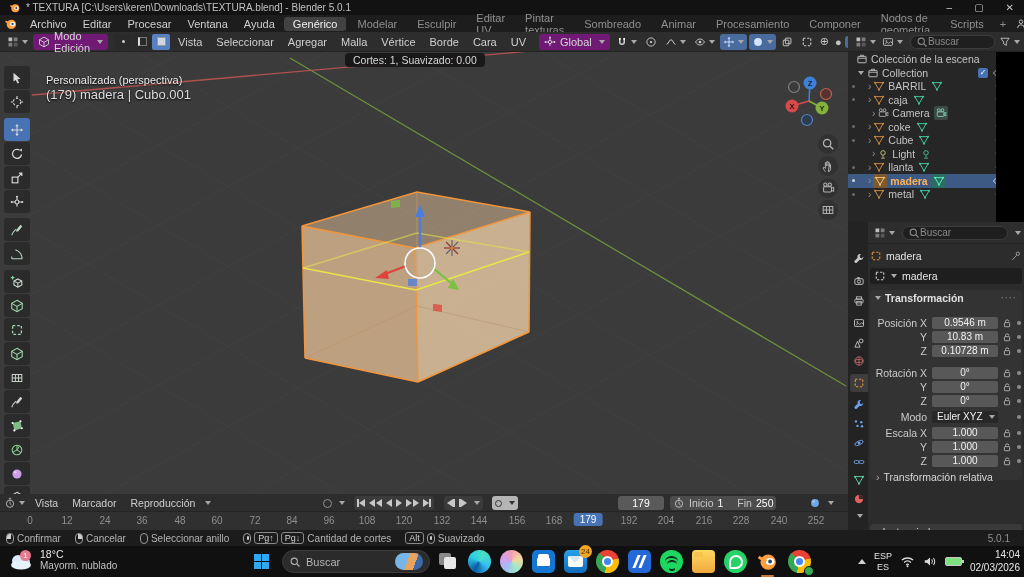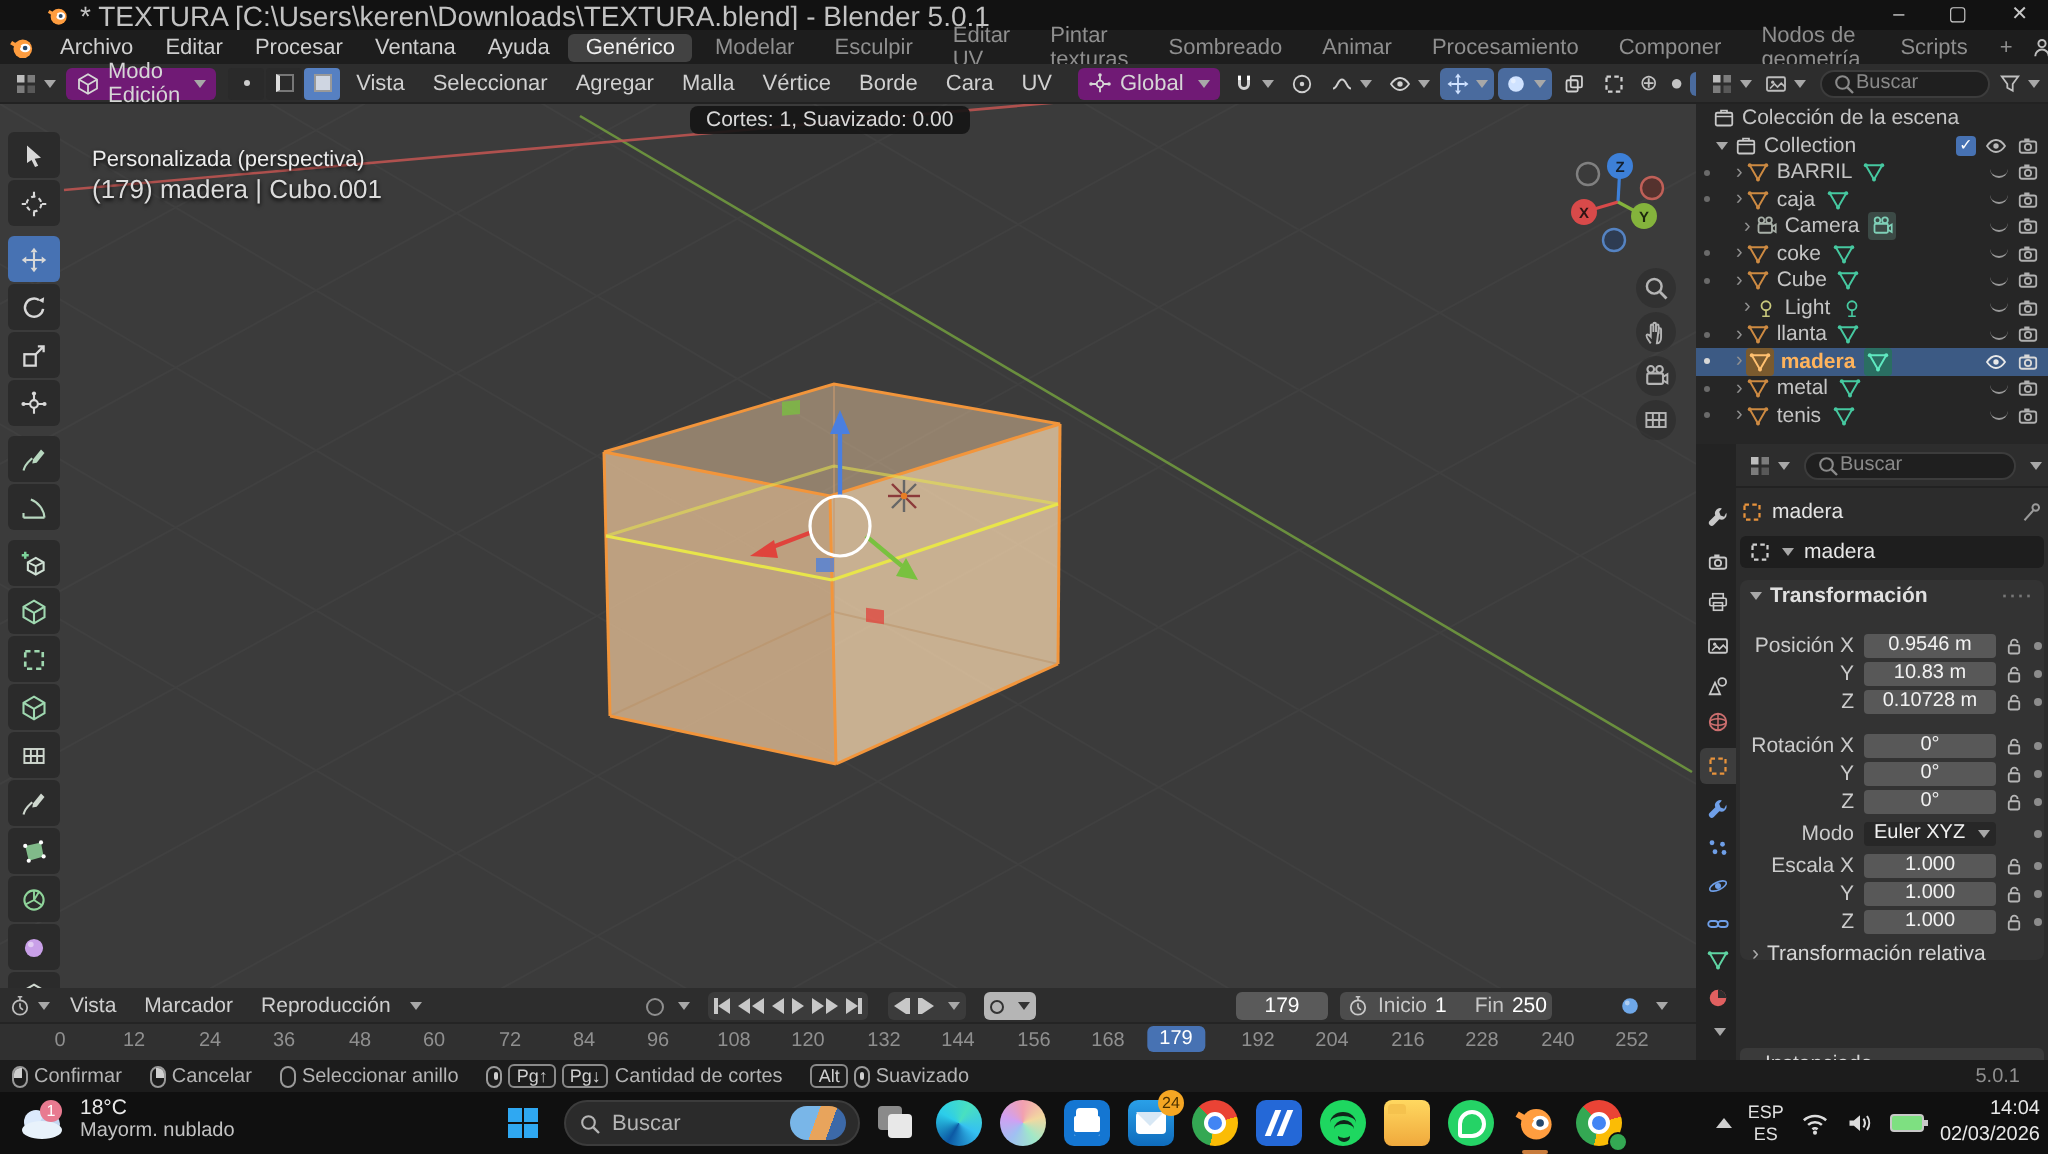--- a/index.html
+++ b/index.html
@@ -3,21 +3,21 @@
 <meta charset="utf-8">
 <style>
 *{box-sizing:border-box;margin:0;padding:0}
 html,body{width:1024px;height:577px;overflow:hidden;background:#000;
 font-family:"Liberation Sans","DejaVu Sans",sans-serif;font-size:11px;color:#d6d6d6}
 .abs{position:absolute}
 svg.i{width:14px;height:14px;flex:none;display:inline-block}
 svg.i12{width:12px;height:12px;flex:none}
 .ct{width:0;height:0;border-left:3px solid transparent;border-right:3px solid transparent;border-top:4px solid #a8a8a8;display:inline-block;margin-left:3px;flex:none}
 
-#titlebar{left:0;top:0;width:1024px;height:15px;background:#121212;display:flex;align-items:center;padding-left:23px;color:#c2c2c2;font-size:14px}
+#titlebar{left:0;top:0;width:1024px;height:15px;background:#121212;display:flex;align-items:center;padding-left:9px;color:#c2c2c2;font-size:10px}
 #titlebar .wbtn{margin-left:22px;color:#c8c8c8;font-size:10px}
 #titlebar .wbtn.min::before{content:"–"} #titlebar .wbtn.max::before{content:"▢"} #titlebar .wbtn.cls::before{content:"✕"}
 #winctl{margin-left:auto;display:flex;padding-right:10px}
 
 #menubar{left:0;top:15px;width:1024px;height:17px;background:#1d1d1d;display:flex;align-items:center;font-size:11px}
 #menubar .m{padding:0 8px;color:#cfcfcf}
 #menubar .ws{padding:1px 9px;color:#8f8f8f;border-radius:3px;margin:0 1px}
 #menubar .ws.on{background:#424242;color:#f0f0f0}
 #menubar .wsadd{color:#8f8f8f;padding:0 6px}
 .pillicon{display:flex;align-items:center;color:#bdbdbd;margin:0 3px}
@@ -31,21 +31,21 @@
 .mb .dotg{width:3px;height:3px;background:#ccc;border-radius:50%}
 .mb .edgeg{width:9px;height:9px;border:1px solid #777;border-left:2px solid #ddd}
 .mb .faceg{width:9px;height:9px;border:1px solid #999;background:#cfd6e2}
 .tgl{display:flex;align-items:center;height:16px;padding:0 3px;border-radius:3px;margin:0 1px}
 .tgl.blue{background:#4a6b9e;color:#cfe2ff}
 .shg{font-size:11px;color:#c3c3c3;padding:0 3px}
 .shg.on{background:#4a6b9e;border-radius:3px;color:#e8f1ff}
 
 #oheader{left:848px;top:32px;width:176px;height:20px;background:#2d2d2d;border-bottom:1px solid #222;display:flex;align-items:center;padding:0 4px}
 .srch{display:flex;align-items:center;background:#1f1f1f;border:1px solid #3c3c3c;border-radius:8px;height:14px;padding:0 5px;color:#8a8a8a;flex:1;margin:0 4px;font-size:10px}
-#outliner{left:848px;top:52px;width:176px;height:170px;background:#262626;overflow:hidden}
+#outliner{left:848px;top:52px;width:148px;height:170px;background:#262626;overflow:hidden}
 .orow{position:absolute;left:0;width:176px;height:14px;display:flex;align-items:center;font-size:10.5px;color:#c4c4c4}
 .orow .gd{width:3px;height:3px;border-radius:50%;background:#6a6a6a;position:absolute;left:4px}
 .orow .disc{color:#909090;font-size:10px;margin-right:2px}
 .disc::before{content:"›"}
 .orow .nm{margin:0 4px 0 3px}
 .orow.sel{background:#3c5a84}
 .orow.sel .nm{color:#ffb35c}
 .orow .rt{margin-left:auto;display:flex;align-items:center;gap:4px;padding-right:4px}
 .eyc{display:inline-block;width:9px;height:5px;border-bottom:1.6px solid #999;border-radius:0 0 9px 9px}
 .cbx{width:10px;height:10px;background:#4772b3;border-radius:2px;font-size:8px;line-height:10px;text-align:center;color:#fff}
@@ -708,40 +708,20 @@
           <use href="#s-tri"></use>
         </svg>
       </span>
     <span class="rt">
         <span class="eyc"></span>
       <svg class="i12" viewBox="0 0 16 16" style="color:#b0b0b0">
           <use href="#s-photocam"></use>
         </svg>
       </span>
   </div>
-  <div class="orow" style="top:148.5px">
-    <span class="gd"></span>
-      <span style="width:20px"></span>
-      <span class="disc"></span>
-    <svg class="i12" viewBox="0 0 16 16" style="color:#cd8a42">
-        <use href="#s-tri"></use>
-      </svg>
-    <span class="nm">tenis</span>
-    <span class="dataic">
-        <svg class="i12" viewBox="0 0 16 16" style="color:#46c8a0">
-          <use href="#s-tri"></use>
-        </svg>
-      </span>
-    <span class="rt">
-        <span class="eyc"></span>
-      <svg class="i12" viewBox="0 0 16 16" style="color:#b0b0b0">
-          <use href="#s-photocam"></use>
-        </svg>
-      </span>
-  </div>
 </div>
 
 <div id="ptabs" class="abs">
   <span class="ptab" style="top:28px">
       <svg class="i12" viewBox="0 0 16 16">
         <use href="#s-wrench"></use>
       </svg>
     </span>
   <span class="ptab" style="top:50px">
       <svg class="i12" viewBox="0 0 16 16">

